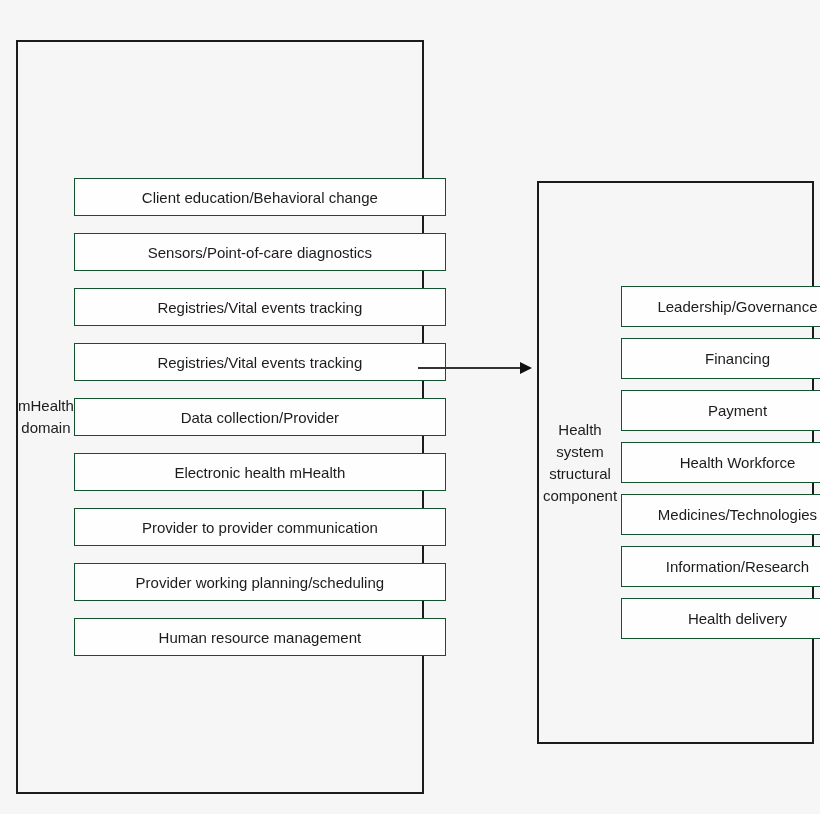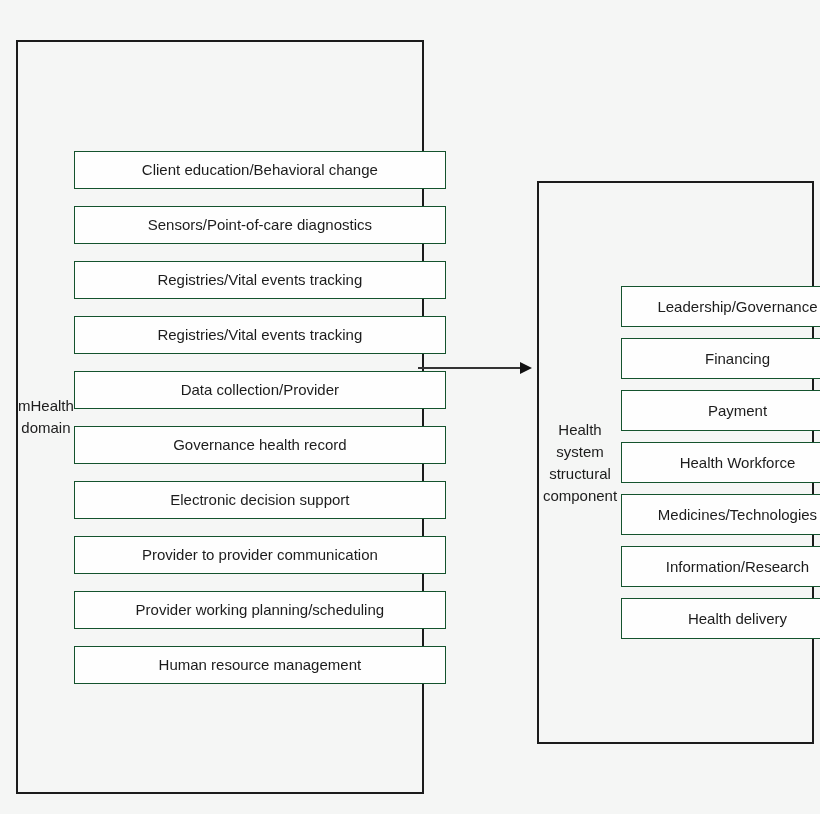--- a/index.html
+++ b/index.html
@@ -114,22 +114,21 @@
 <div class="stage">
 
   <div class="panel panel-left">
     <div class="panel-title">mHealth domain</div>
     <div class="item-list">
       <div class="item">Client education/Behavioral change</div>
       <div class="item">Sensors/Point-of-care diagnostics</div>
       <div class="item">Registries/Vital events tracking</div>
       <div class="item">Registries/Vital events tracking</div>
       <div class="item">Data collection/Provider</div>
-      <div class="item">Governance health record</div>
-      <div class="item">Electronic decision support</div>
+      <div class="item">Electronic health mHealth</div>
       <div class="item">Provider to provider communication</div>
       <div class="item">Provider working planning/scheduling</div>
       <div class="item">Human resource management</div>
     </div>
   </div>
 
   <div class="connector">
     <div class="connector-line"></div>
     <div class="connector-head"></div>
   </div>

